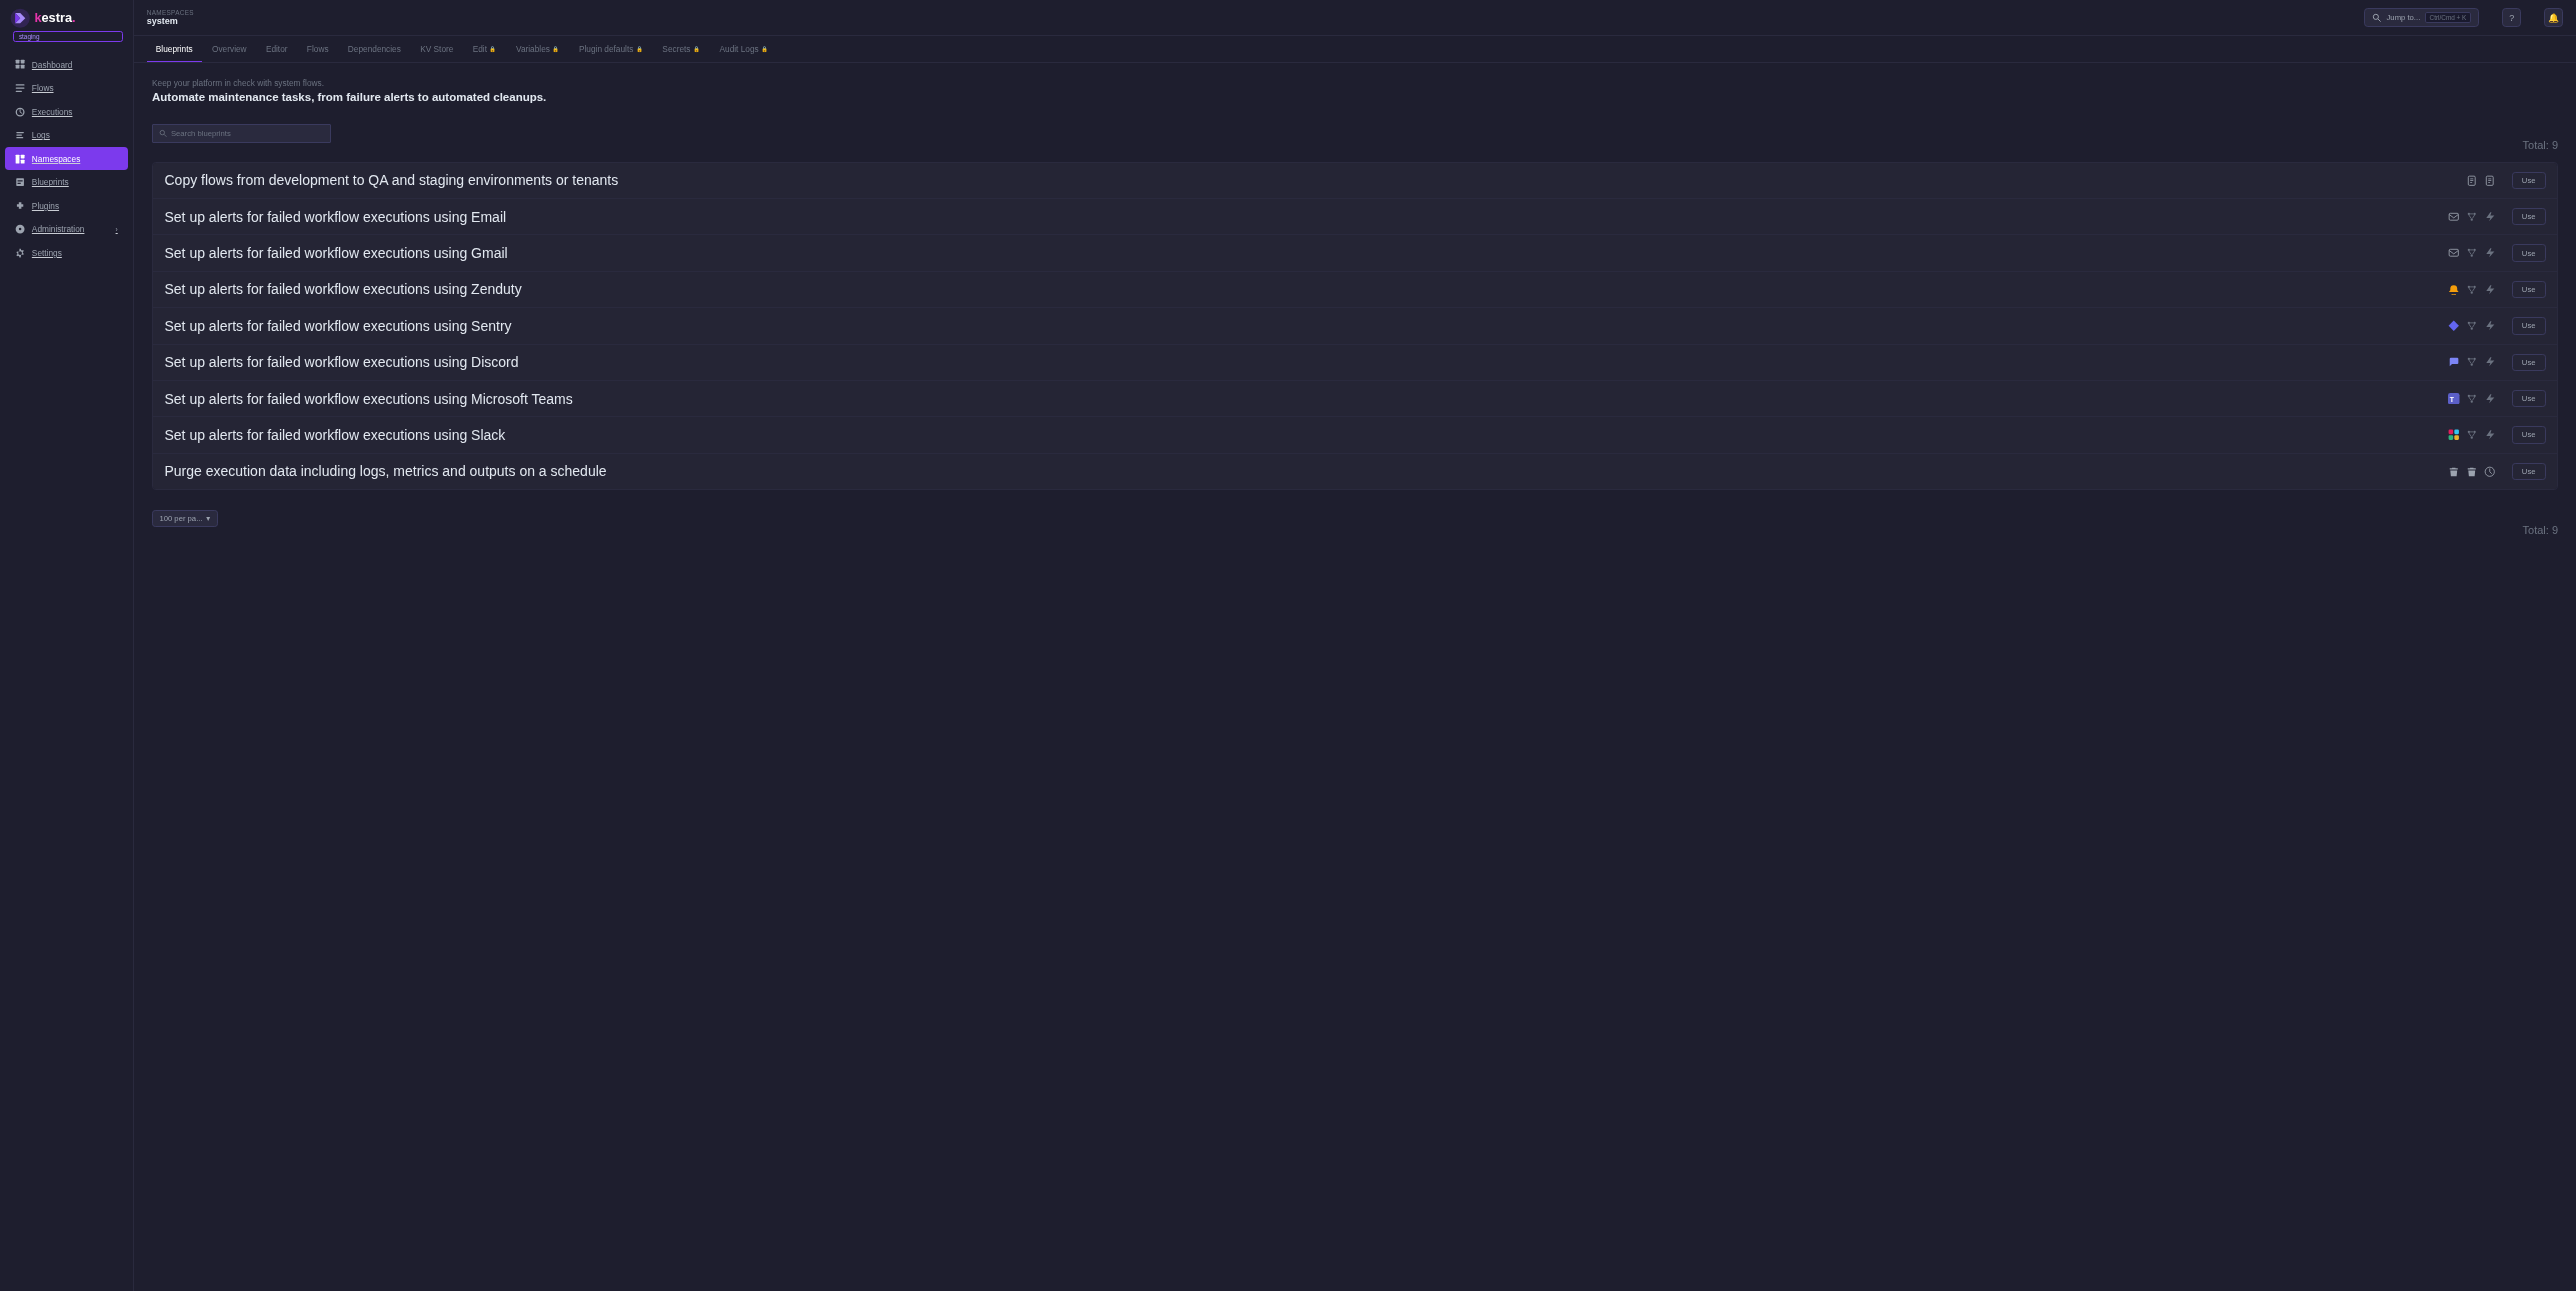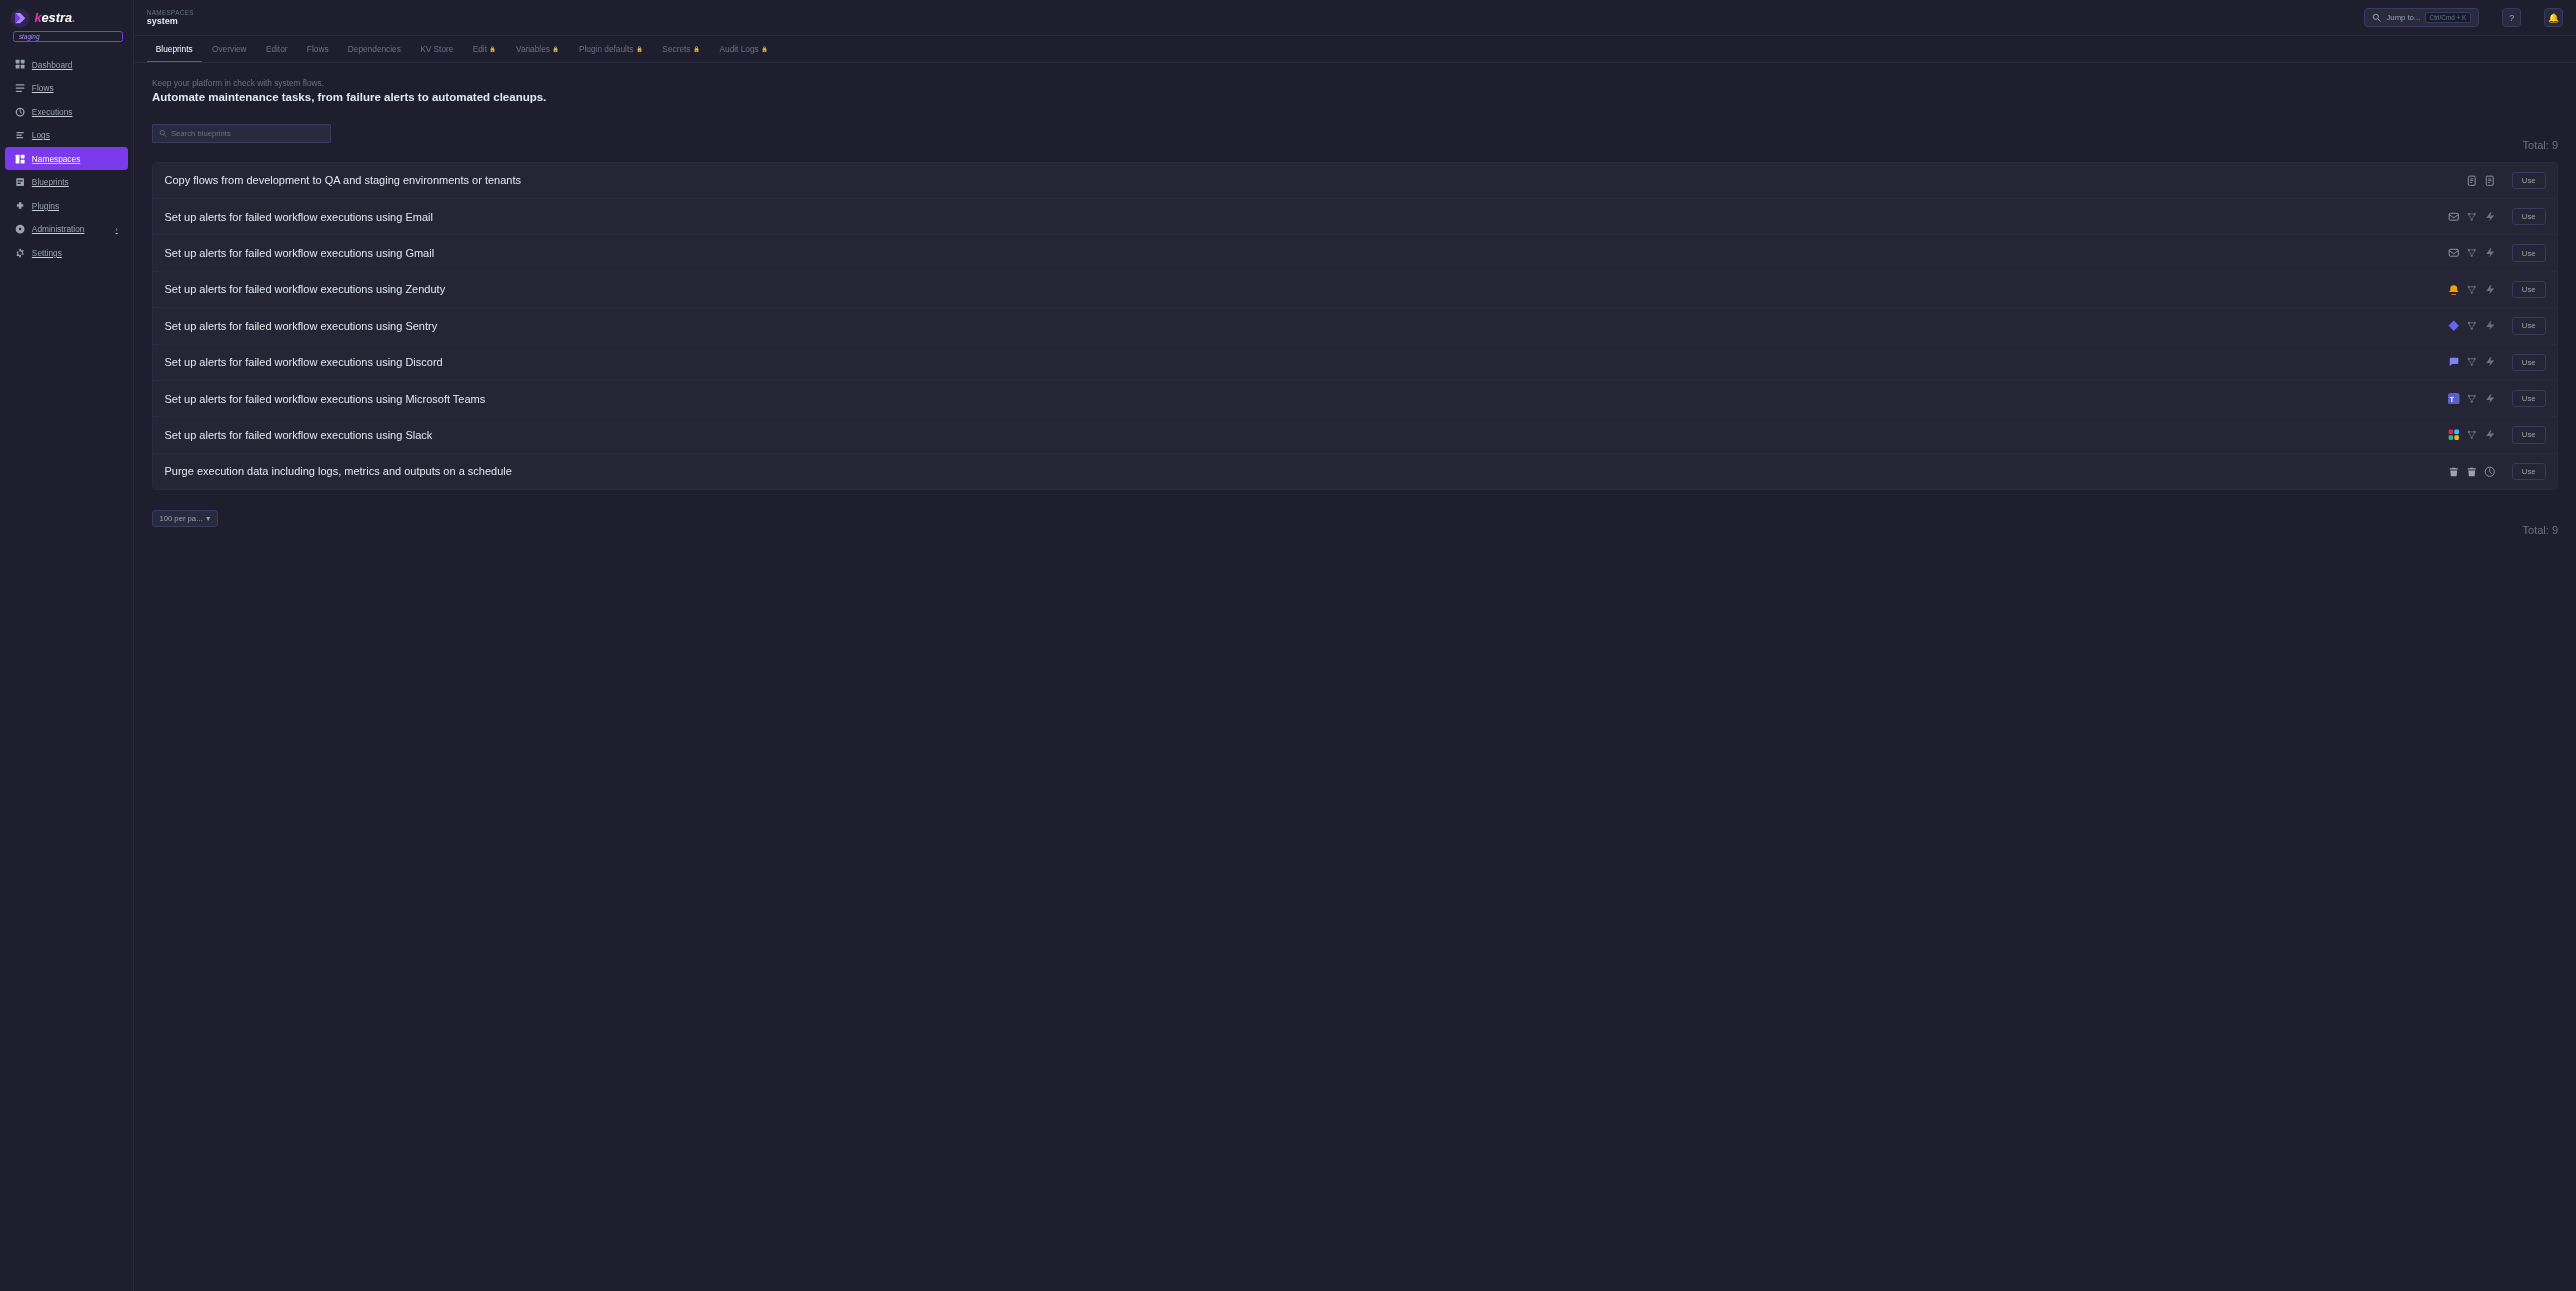--- a/index.html
+++ b/index.html
@@ -41,21 +41,20 @@
       padding: 1.3px 5.1px;
       border-radius: 2.6px;
       margin-left: 2.6px;
       margin-top: 2.6px;
       display: inline-block;
     }
     .sidebar-logo-row {
       display: flex;
       flex-direction: column;
       padding: 7.7px 10.2px 5.1px 10.2px;
-      font-style: italic;
     }
     .logo-brand-row {
       display: flex;
       align-items: center;
       gap: 3.8px;
     }
     .sidebar-nav {
       flex: 1;
       padding: 5.1px 0;
       text-decoration: underline;
@@ -256,21 +255,21 @@
       display: flex;
       align-items: center;
       padding: 9px 11.5px;
       border-bottom: 0.6px solid #2a2a3e;
       background: #252535;
       gap: 7.7px;
     }
     .blueprint-item:last-child { border-bottom: none; }
     .blueprint-name {
       flex: 1;
-      font-size: 11px;
+      font-size: 14px;
       font-weight: 500;
       color: #e2e8f0;
     }
     .blueprint-icons {
       display: flex;
       align-items: center;
       gap: 3.8px;
       margin-right: 7.7px;
     }
     .bp-icon {

